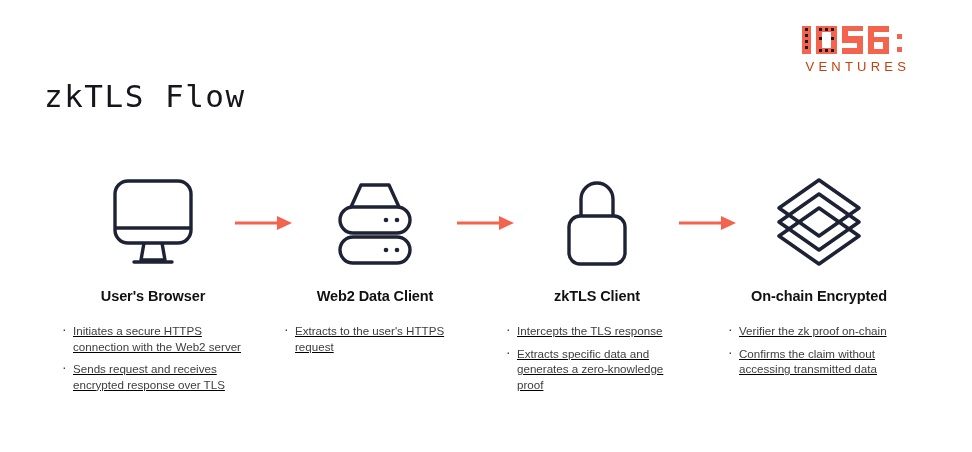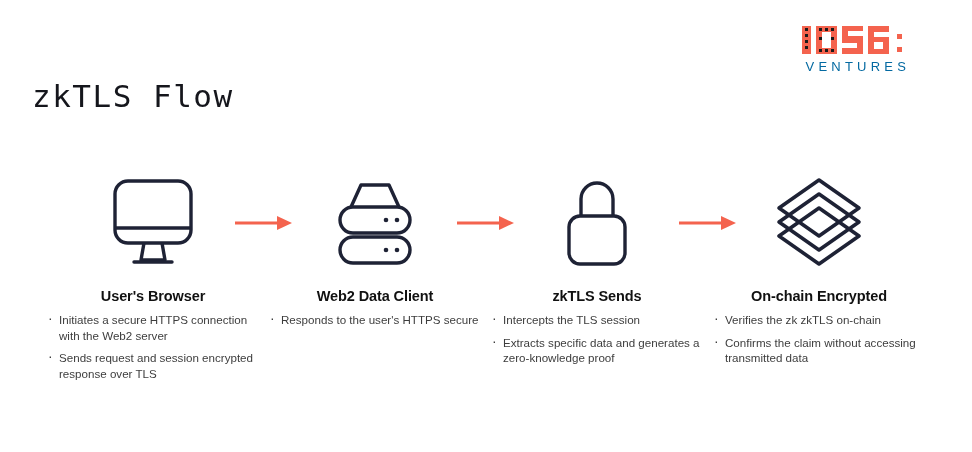--- a/index.html
+++ b/index.html
@@ -45,28 +45,28 @@
   #logo-colon i{
     position:absolute;right:0;width:5px;height:5px;background:#F4634E;display:block;
   }
   #logo-colon i.top{top:8px;}
   #logo-colon i.bot{top:21px;}
 
   #logo-word{
     margin-top:5px;
     font-size:13px;
     letter-spacing:4.2px;
-    color:#0369a1;
+    color:#c2410c;
     font-weight:400;
     text-indent:4px;
   }
 
   
   #title{
-    position:absolute; left:32px; top:78px;
+    position:absolute; left:44px; top:78px;
     font-family:"DejaVu Sans Mono", monospace;
     font-size:31px;
     letter-spacing:1.5px;
     color:#15161c;
     font-weight:400;
     white-space:pre;
   }
 
   
   #flow{
@@ -90,23 +90,23 @@
   }
   .col{
     width:218px; flex:0 0 auto; margin:0 2px;
   }
   .col-title{
     text-align:center;
     font-size:14.5px;
     font-weight:bold;
     color:#111111;
     letter-spacing:-0.1px;
-    margin-bottom:8px;
-  }
-  .bullets{list-style:none;margin:2px;padding:0;}
+    margin-bottom:19px;
+  }
+  .bullets{list-style:none;margin:16px;padding:0;text-decoration:underline;}
   .bullets li{
     position:relative;
     padding-left:13px;
     font-size:11.6px;
     line-height:15.6px;
     color:#3d3d3d;
     margin-bottom:7px;
   }
   .bullets li:before{
     content:"\00B7";
@@ -234,40 +234,40 @@
   </div>
 
 </div>
 
 <div id="columns">
 
   <div class="col">
     <div class="col-title">User's Browser</div>
     <ul class="bullets">
       <li>Initiates a secure HTTPS connection with the Web2 server</li>
-      <li>Sends request and session encrypted response over TLS</li>
+      <li>Sends request and receives encrypted response over TLS</li>
     </ul>
   </div>
 
   <div class="col">
     <div class="col-title">Web2 Data Client</div>
     <ul class="bullets">
-      <li>Responds to the user's HTTPS secure</li>
-    </ul>
-  </div>
-
-  <div class="col">
-    <div class="col-title">zkTLS Sends</div>
-    <ul class="bullets">
-      <li>Intercepts the TLS session</li>
+      <li>Extracts to the user's HTTPS request</li>
+    </ul>
+  </div>
+
+  <div class="col">
+    <div class="col-title">zkTLS Client</div>
+    <ul class="bullets">
+      <li>Intercepts the TLS response</li>
       <li>Extracts specific data and generates a zero-knowledge proof</li>
     </ul>
   </div>
 
   <div class="col">
     <div class="col-title">On-chain Encrypted</div>
     <ul class="bullets">
-      <li>Verifies the zk zkTLS on-chain</li>
+      <li>Verifier the zk proof on-chain</li>
       <li>Confirms the claim without accessing transmitted data</li>
     </ul>
   </div>
 
 </div>
 
 </body></html>

